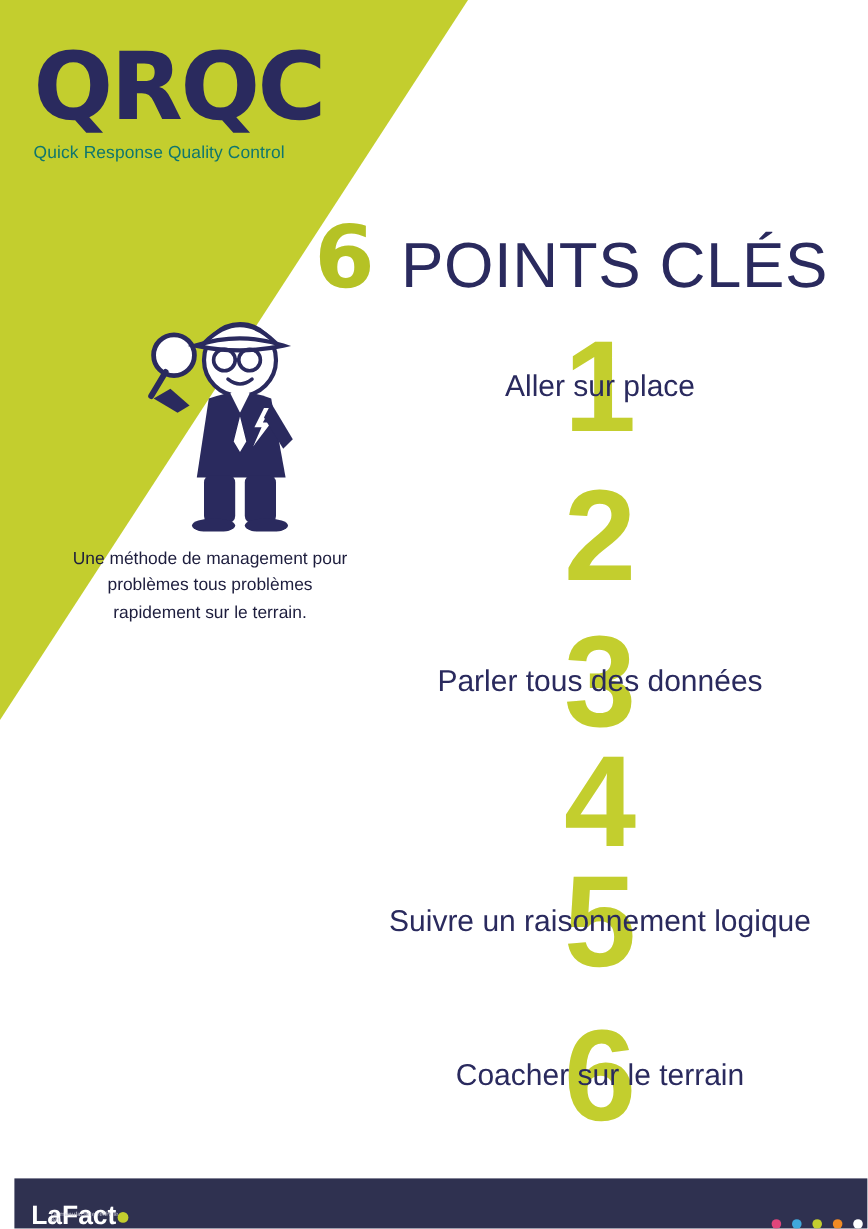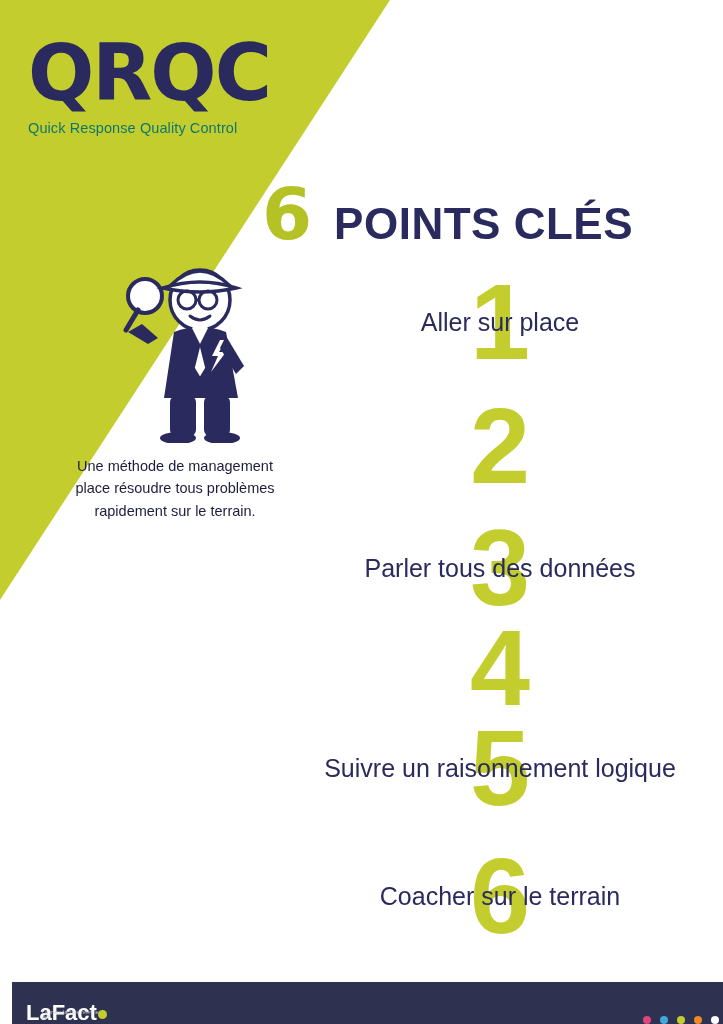--- a/index.html
+++ b/index.html
@@ -66,22 +66,22 @@
   .headline-number {
     font-family: "DejaVu Sans", sans-serif;
     font-weight: bold;
     font-size: 72px;
     color: #b5c225;
     line-height: 1;
     margin-right: 22px;
   }
   .headline-text {
     font-family: "Liberation Sans", sans-serif;
-    font-weight: bold;
-    font-size: 44px;
+    font-weight: normal;
+    font-size: 53px;
     color: #2a2a5e;
     line-height: 1;
     letter-spacing: 0.5px;
   }
   
   .character {
     position: absolute;
     left: 108px;
     top: 248px;
     width: 175px;
@@ -234,21 +234,21 @@
 
       <rect x="62" y="148" width="26" height="40" rx="6" fill="#2a2a5e"></rect>
       <rect x="96" y="148" width="26" height="40" rx="6" fill="#2a2a5e"></rect>
       <ellipse cx="70" cy="190" rx="18" ry="6" fill="#2a2a5e"></ellipse>
       <ellipse cx="114" cy="190" rx="18" ry="6" fill="#2a2a5e"></ellipse>
 
       <path d="M118 88 L136 118 L128 126 L112 100 Z" fill="#2a2a5e"></path>
     </svg>
   </div>
 
-  <div class="blurb">Une méthode de management place résoudre tous problèmes rapidement sur le   terrain.</div>
+  <div class="blurb">Une méthode de management pour problèmes tous problèmes rapidement sur le   terrain.</div>
 
   <div class="points">
 
     <div class="point" style="top: 0px; height: 120px;">
       <span class="point-bignum">1</span>
       <span class="point-label">Aller sur place</span>
     </div>
 
     <div class="point" style="top: 124px; height: 120px;">
       <span class="point-bignum">2</span>

